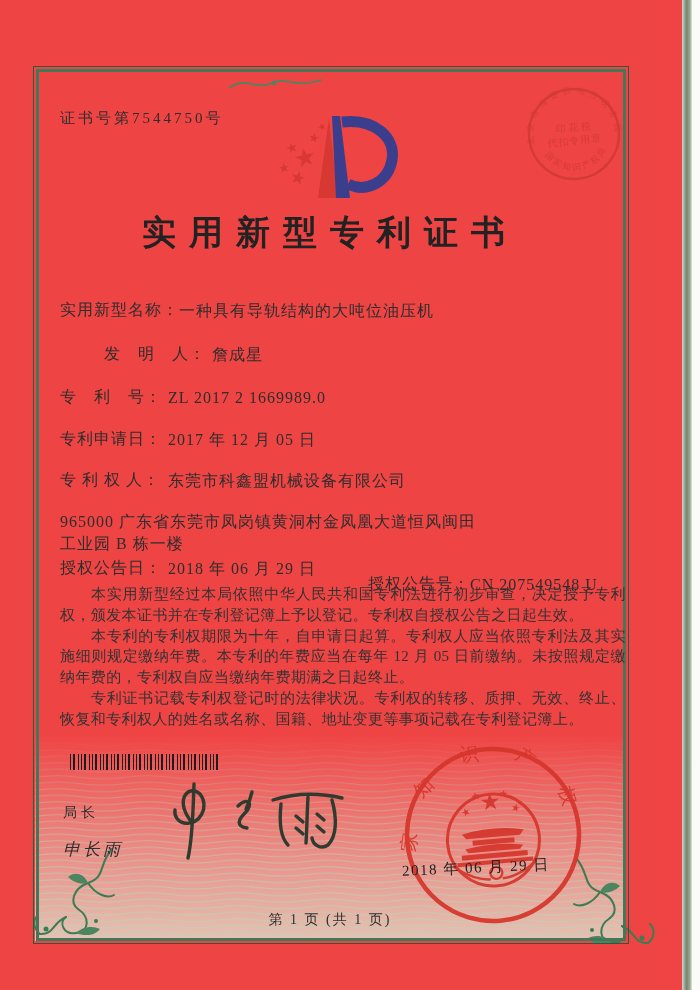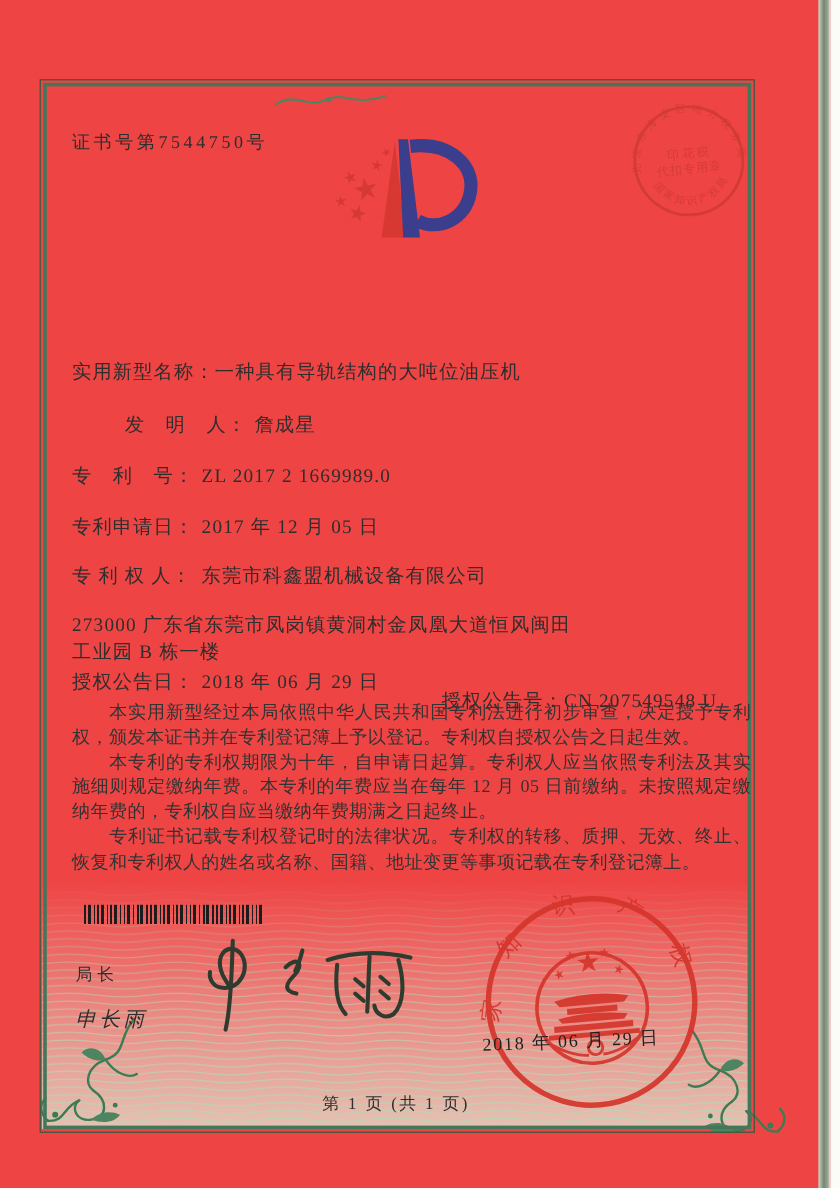--- a/index.html
+++ b/index.html
@@ -127,20 +127,21 @@
     <text fill="#cf3b31" font-size="8.4" letter-spacing="4.5" font-family="Liberation Serif, serif">
       <textPath href="#taxTopArc" startOffset="50%" text-anchor="middle">北京市海淀区地方税务局</textPath>
     </text>
     <text x="50" y="47" text-anchor="middle" fill="#cf3b31" font-size="10" font-family="Liberation Serif, serif">印 花 税</text>
     <text x="50" y="60" text-anchor="middle" fill="#cf3b31" font-size="10" letter-spacing="1" font-family="Liberation Serif, serif">代扣专用章</text>
     <text fill="#cf3b31" font-size="8.8" letter-spacing="2" font-family="Liberation Serif, serif">
       <textPath href="#taxBottomArc" startOffset="50%" text-anchor="middle">国家知识产权局</textPath>
     </text>
   </svg>
 
+  <div class="title">实用新型专利证书</div>
 
   <div class="fields">
     <div class="frow" style="top:300px;">
       <span class="flabel">实用新型名称：</span>
       <span class="fvalue">一种具有导轨结构的大吨位油压机</span>
     </div>
     <div class="frow" style="top:344px;margin-left:44px;">
       <span class="flabel">发　明　人：</span>
       <span class="fvalue">詹成星</span>
     </div>
@@ -150,21 +151,21 @@
     </div>
     <div class="frow" style="top:429px;">
       <span class="flabel">专利申请日：</span>
       <span class="fvalue">2017 年 12 月 05 日</span>
     </div>
     <div class="frow" style="top:470px;">
       <span class="flabel">专 利 权 人：</span>
       <span class="fvalue">东莞市科鑫盟机械设备有限公司</span>
     </div>
     <div class="frow" style="top:511px;">
-      <span class="fvalue">273000 广东省东莞市凤岗镇黄洞村金凤凰大道恒风闽田
+      <span class="fvalue">965000 广东省东莞市凤岗镇黄洞村金凤凰大道恒风闽田
 工业园 B 栋一楼</span>
     </div>
     <div class="frow" style="top:558px;">
       <span class="flabel">授权公告日：</span>
       <span class="fvalue">2018 年 06 月 29 日</span>
       <span class="grant-right">
         <span class="flabel" style="min-width:0;">授权公告号：</span>
         <span class="fvalue">CN 207549548 U</span>
       </span>
     </div>

